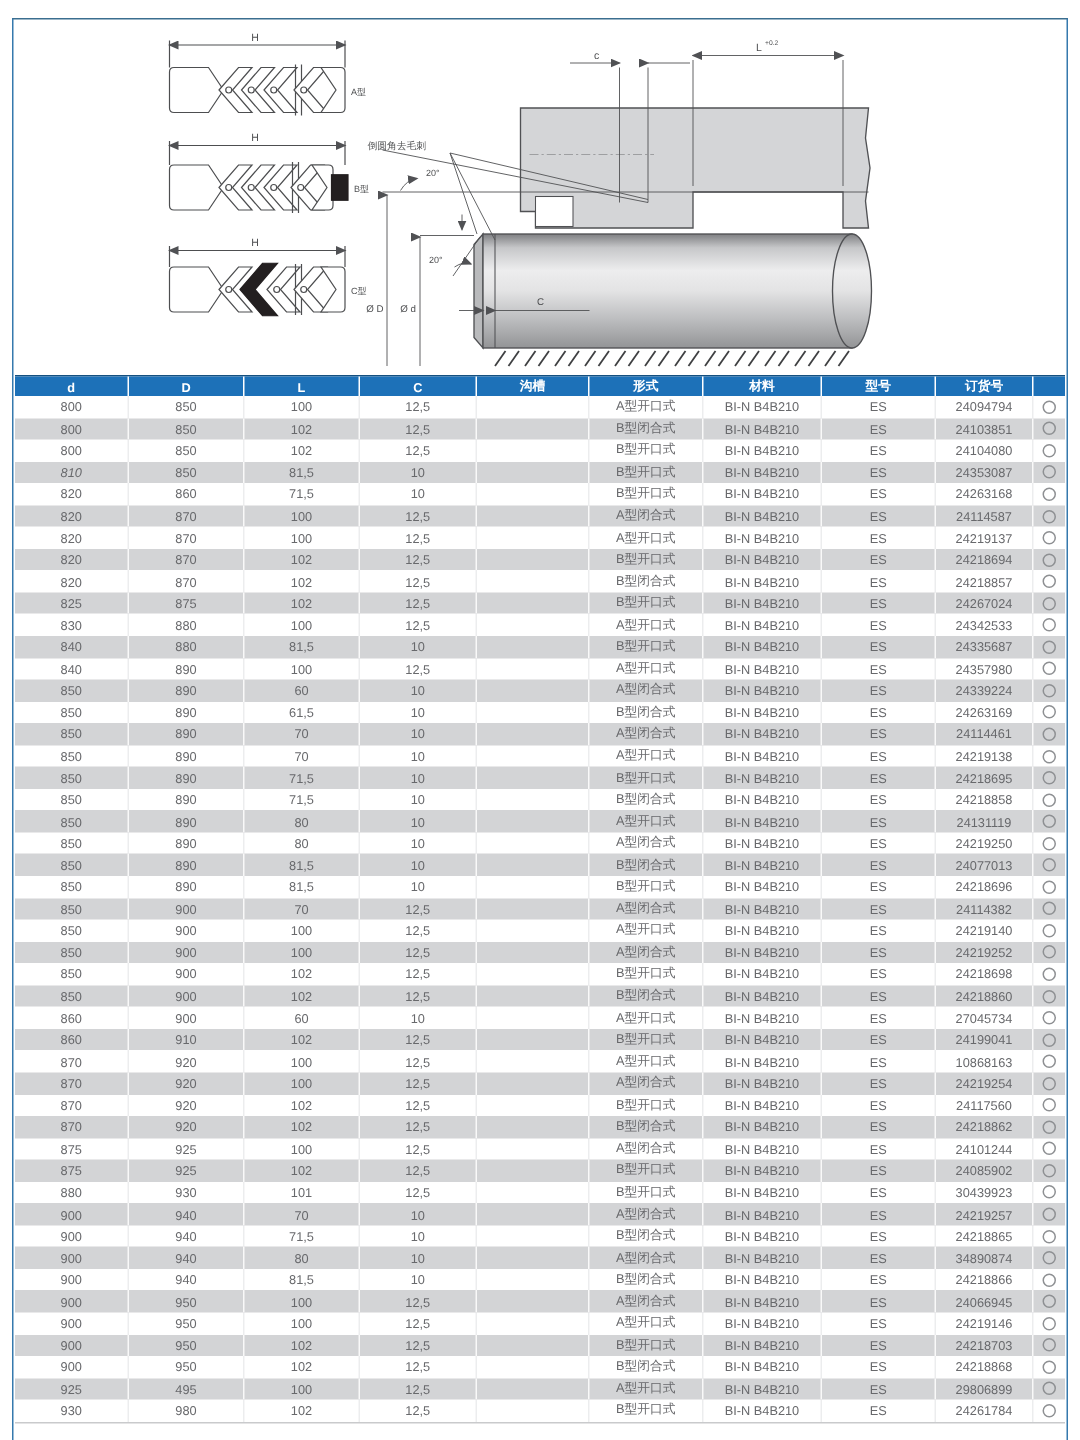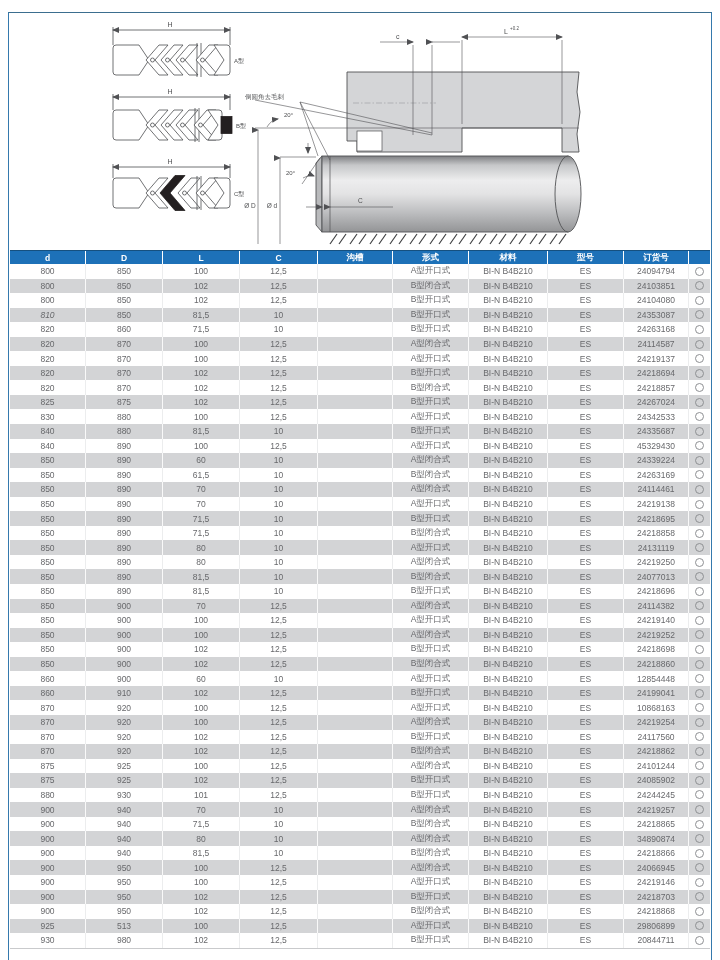--- a/index.html
+++ b/index.html
@@ -381,21 +381,21 @@
         </div>
         <div class="t-row">
           <div class="t-cell" style="width: 75px;">840</div>
           <div class="t-cell" style="width: 77px;">890</div>
           <div class="t-cell" style="width: 77px;">100</div>
           <div class="t-cell" style="width: 78px;">12,5</div>
           <div class="t-cell" style="width: 75px;"></div>
           <div class="t-cell" style="width: 76px;">A型开口式</div>
           <div class="t-cell" style="width: 79px;">BI-N B4B210</div>
           <div class="t-cell" style="width: 76px;">ES</div>
-          <div class="t-cell" style="width: 65px;">45329430</div>
+          <div class="t-cell" style="width: 65px;">24357980</div>
           <div class="t-cell" style="width: 22px;">
             <div class="circ"></div>
           </div>
         </div>
         <div class="t-row alt">
           <div class="t-cell" style="width: 75px;">850</div>
           <div class="t-cell" style="width: 77px;">890</div>
           <div class="t-cell" style="width: 77px;">60</div>
           <div class="t-cell" style="width: 78px;">10</div>
           <div class="t-cell" style="width: 75px;"></div>
@@ -605,21 +605,21 @@
         </div>
         <div class="t-row">
           <div class="t-cell" style="width: 75px;">860</div>
           <div class="t-cell" style="width: 77px;">900</div>
           <div class="t-cell" style="width: 77px;">60</div>
           <div class="t-cell" style="width: 78px;">10</div>
           <div class="t-cell" style="width: 75px;"></div>
           <div class="t-cell" style="width: 76px;">A型开口式</div>
           <div class="t-cell" style="width: 79px;">BI-N B4B210</div>
           <div class="t-cell" style="width: 76px;">ES</div>
-          <div class="t-cell" style="width: 65px;">12854448</div>
+          <div class="t-cell" style="width: 65px;">27045734</div>
           <div class="t-cell" style="width: 22px;">
             <div class="circ"></div>
           </div>
         </div>
         <div class="t-row alt">
           <div class="t-cell" style="width: 75px;">860</div>
           <div class="t-cell" style="width: 77px;">910</div>
           <div class="t-cell" style="width: 77px;">102</div>
           <div class="t-cell" style="width: 78px;">12,5</div>
           <div class="t-cell" style="width: 75px;"></div>
@@ -717,21 +717,21 @@
         </div>
         <div class="t-row">
           <div class="t-cell" style="width: 75px;">880</div>
           <div class="t-cell" style="width: 77px;">930</div>
           <div class="t-cell" style="width: 77px; text-align: center;">101</div>
           <div class="t-cell" style="width: 78px;">12,5</div>
           <div class="t-cell" style="width: 75px;"></div>
           <div class="t-cell" style="width: 76px;">B型开口式</div>
           <div class="t-cell" style="width: 79px;">BI-N B4B210</div>
           <div class="t-cell" style="width: 76px;">ES</div>
-          <div class="t-cell" style="width: 65px;">24244245</div>
+          <div class="t-cell" style="width: 65px;">30439923</div>
           <div class="t-cell" style="width: 22px;">
             <div class="circ"></div>
           </div>
         </div>
         <div class="t-row alt">
           <div class="t-cell" style="width: 75px;">900</div>
           <div class="t-cell" style="width: 77px;">940</div>
           <div class="t-cell" style="width: 77px;">70</div>
           <div class="t-cell" style="width: 78px;">10</div>
           <div class="t-cell" style="width: 75px;"></div>
@@ -836,41 +836,41 @@
           <div class="t-cell" style="width: 76px;">B型闭合式</div>
           <div class="t-cell" style="width: 79px;">BI-N B4B210</div>
           <div class="t-cell" style="width: 76px;">ES</div>
           <div class="t-cell" style="width: 65px;">24218868</div>
           <div class="t-cell" style="width: 22px;">
             <div class="circ"></div>
           </div>
         </div>
         <div class="t-row alt">
           <div class="t-cell" style="width: 75px;">925</div>
-          <div class="t-cell" style="width: 77px;">513</div>
+          <div class="t-cell" style="width: 77px;">495</div>
           <div class="t-cell" style="width: 77px;">100</div>
           <div class="t-cell" style="width: 78px;">12,5</div>
           <div class="t-cell" style="width: 75px;"></div>
           <div class="t-cell" style="width: 76px;">A型开口式</div>
           <div class="t-cell" style="width: 79px;">BI-N B4B210</div>
           <div class="t-cell" style="width: 76px;">ES</div>
           <div class="t-cell" style="width: 65px;">29806899</div>
           <div class="t-cell" style="width: 22px;">
             <div class="circ"></div>
           </div>
         </div>
         <div class="t-row">
           <div class="t-cell" style="width: 75px;">930</div>
           <div class="t-cell" style="width: 77px;">980</div>
           <div class="t-cell" style="width: 77px;">102</div>
           <div class="t-cell" style="width: 78px;">12,5</div>
           <div class="t-cell" style="width: 75px;"></div>
           <div class="t-cell" style="width: 76px;">B型开口式</div>
           <div class="t-cell" style="width: 79px;">BI-N B4B210</div>
           <div class="t-cell" style="width: 76px;">ES</div>
-          <div class="t-cell" style="width: 65px;">20844711</div>
+          <div class="t-cell" style="width: 65px;">24261784</div>
           <div class="t-cell" style="width: 22px;">
             <div class="circ"></div>
           </div>
         </div>
       </div>
   </div>
 </div>
 
 </body></html>

